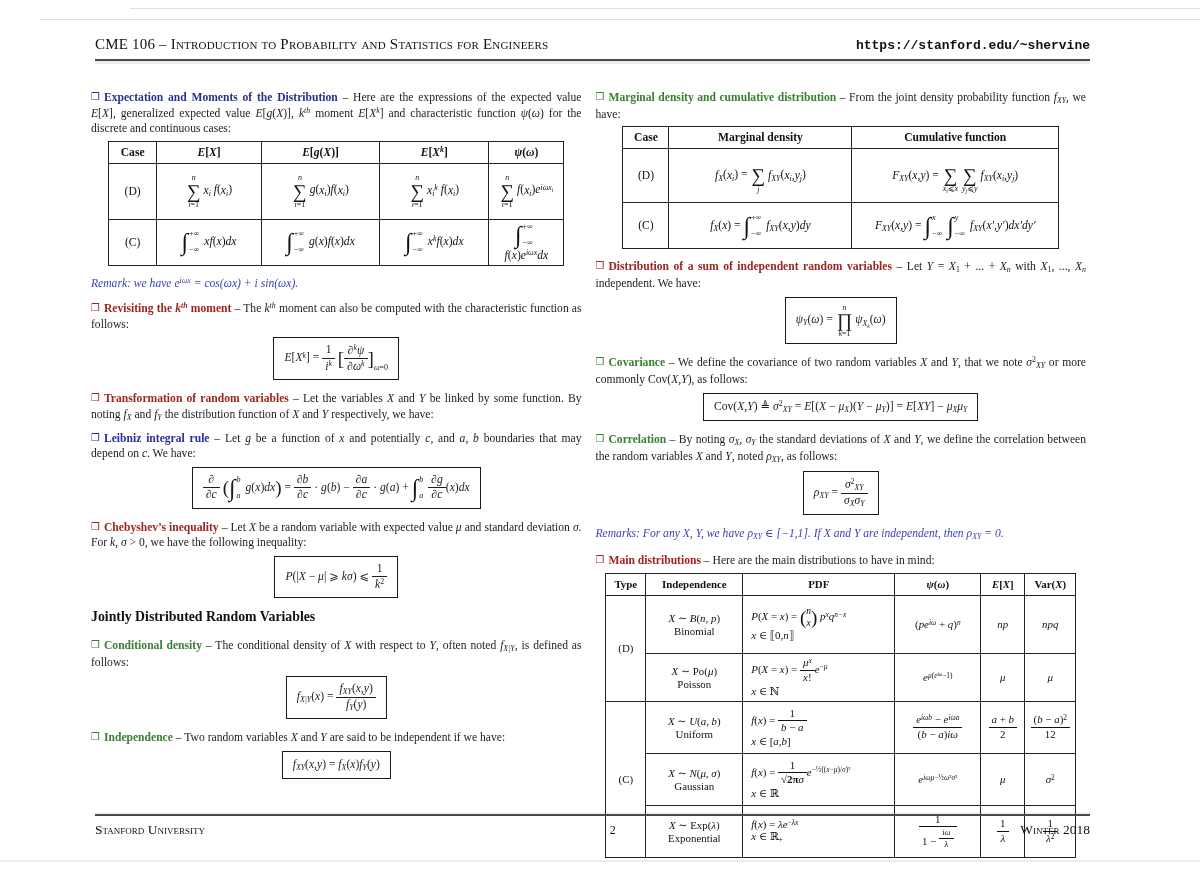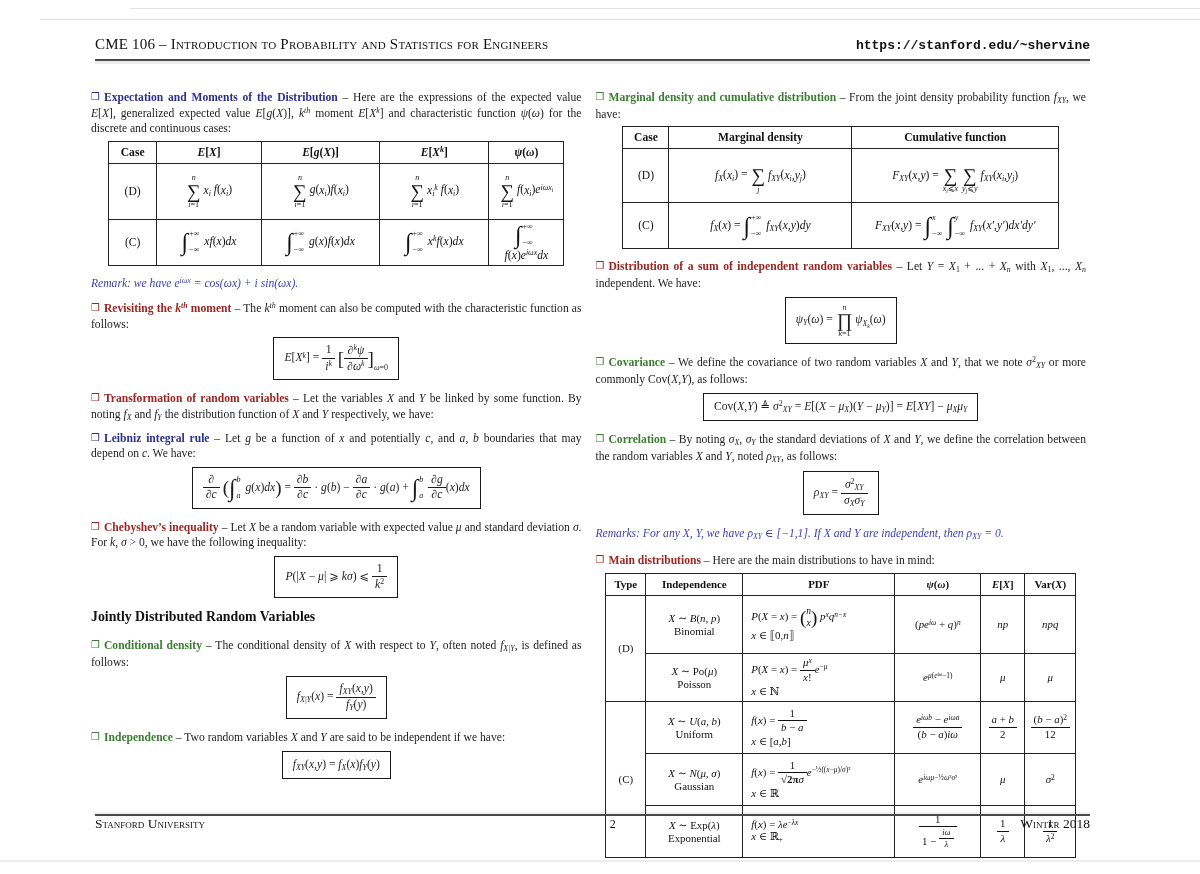--- a/index.html
+++ b/index.html
@@ -54,21 +54,21 @@
   .tbl{border-collapse:collapse; margin:4px auto 10px; color:#111;padding-left:32px;}
   .tbl th,.tbl td{border:1px solid #222; padding:2px 5px; text-align:center; vertical-align:middle;}
   .tbl thead th{font-weight:bold; height:22px;}
   .t1{width:93%;} .t1 tr.rD{height:56px;} .t1 tr.rC{height:46px;}
   .t2{width:89%;} .t2 tr.rD{height:54px;} .t2 tr.rC{height:46px;}
   .t3{width:96%; font-size:10.9px;}
   .t3 td.pdf{text-align:left; padding-left:8px;}
   .t3 tr.h58{height:58px;} .t3 tr.h46{height:48px;} .t3 tr.h52{height:52px;}
 
   .ft-row{position:absolute; left:95px; width:995px; top:814px; border-top:2px solid var(--rule);
-          display:flex; justify-content:space-between; align-items:baseline;
+          padding-top:6px; display:flex; justify-content:space-between; align-items:baseline;
           box-shadow:0 -2px 0 rgba(0,0,0,0.05);}
   .ft-sc{font-variant:small-caps; font-size:13.5px; color:#111;}
   .ft-pg{font-size:12px; color:#111;}
 </style>
 </head>
 <body>
 
 <div class="page">
   <div class="edge e1"></div>
   <div class="edge e2"></div>

